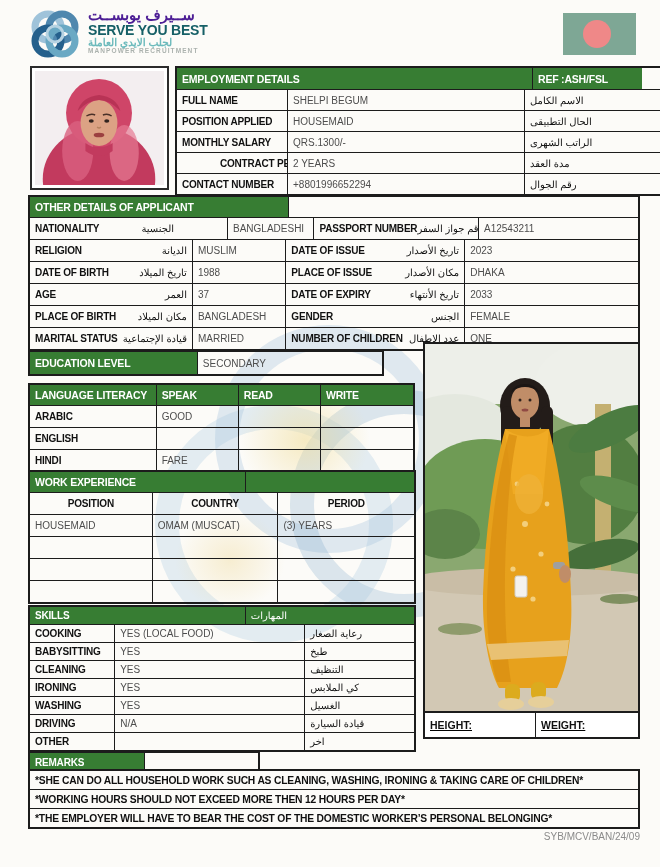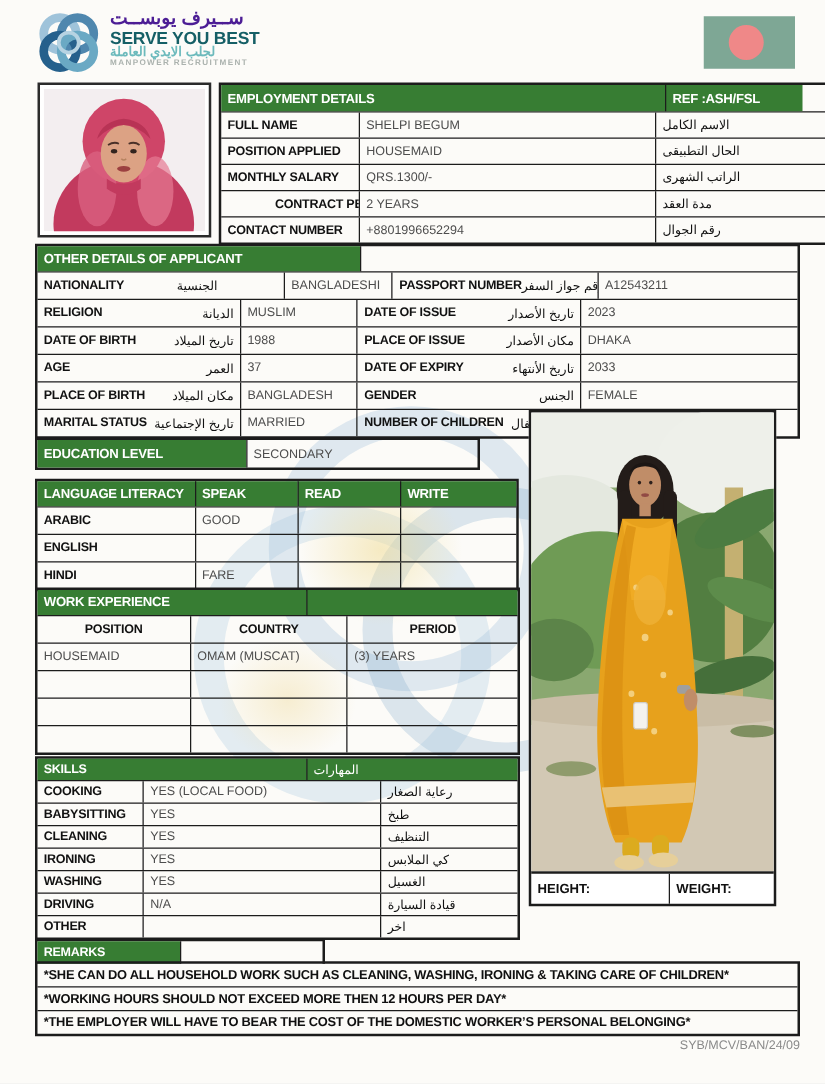--- a/index.html
+++ b/index.html
@@ -35,21 +35,21 @@
   .logo-tx{position:absolute;left:88px;top:7px;width:220px;line-height:1.05;}
   .lt1{color:#4c1d95;font-weight:bold;font-size:15px;direction:rtl;text-align:left;}
   .lt2{color:#155f66;font-weight:bold;font-size:14px;letter-spacing:-.2px;}
   .lt3{color:#6cbabc;font-weight:bold;font-size:10.5px;direction:rtl;text-align:left;}
   .lt4{color:#abb2ae;font-weight:bold;font-size:6.5px;letter-spacing:1.1px;}
   .flag{position:absolute;left:563px;top:13px;width:73px;height:42px;background:#7ea795;}
   .flag .dot{position:absolute;left:20px;top:7px;width:28px;height:28px;border-radius:50%;background:#ef8888;}
   
   .pphoto{left:30px;top:66px;width:139px;height:124px;border:2px solid #2b2b2b;background:#fff;padding:3px;box-sizing:border-box;}
   .pphoto svg{width:100%;height:100%;display:block;}
-  .bphoto{left:423px;top:328px;width:198px;box-sizing:border-box;border:2px solid #1c1c1c;background:#fff;}
+  .bphoto{left:423px;top:342px;width:217px;box-sizing:border-box;border:2px solid #1c1c1c;background:#fff;text-decoration:underline;}
   .bphoto svg{width:100%;height:367px;display:block;}
   .hwrow{display:flex;border-top:2px solid #1c1c1c;height:24px;}
   .hwrow .c{font-weight:bold;font-size:10.5px;color:#111;}
   .hwrow .c:first-child{width:110px;}
   .hwrow .c+ .c{border-left:1px solid #1c1c1c;flex:1;}
   
   .rem-line{font-weight:bold;color:#101010;font-size:10.3px;letter-spacing:-.2px;}
   .footer{position:absolute;left:380px;top:831px;width:260px;text-align:right;color:#8a8a8a;font-size:10px;z-index:2;}
 </style>
 </head>
@@ -195,21 +195,21 @@
       <div class="c val" style="width:94px;">BANGLADESH</div>
       <div class="c split" style="width:180px;">
           <span class="lab">GENDER</span>
           <span class="ar">الجنس</span>
         </div>
       <div class="c val" style="width:175px;">FEMALE</div>
     </div>
     <div class="r h21">
       <div class="c split" style="width:163px;">
           <span class="lab">MARITAL STATUS</span>
-          <span class="ar">تاريخ الإجتماعية</span>
+          <span class="ar">قيادة الإجتماعية</span>
         </div>
       <div class="c val" style="width:94px;">MARRIED</div>
       <div class="c split" style="width:180px;">
           <span class="lab">NUMBER OF CHILDREN</span>
           <span class="ar">عدد الاطفال</span>
         </div>
       <div class="c val" style="width:175px;">ONE</div>
     </div>
   </div>
 

